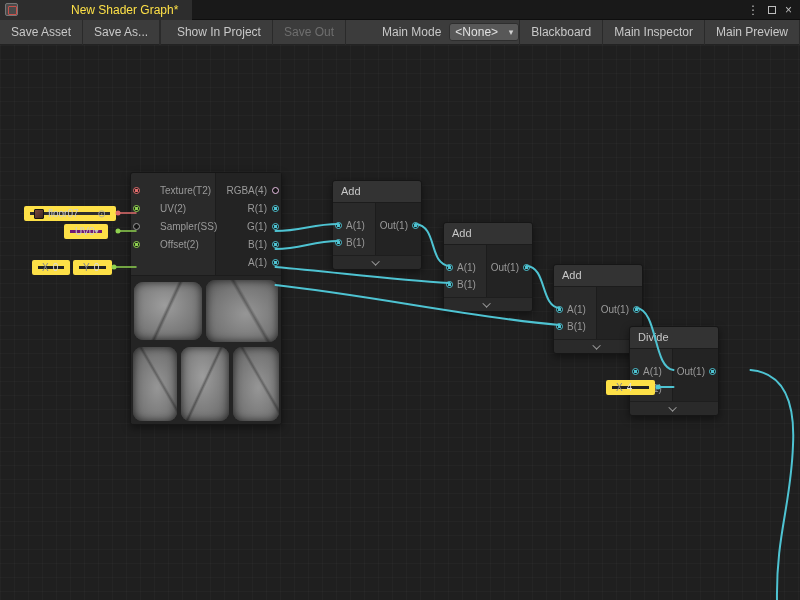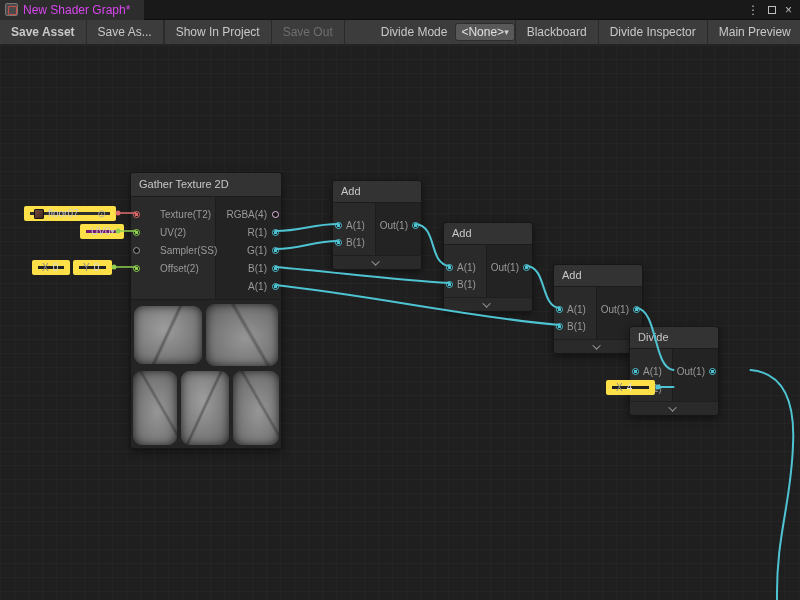--- a/index.html
+++ b/index.html
@@ -5,29 +5,29 @@
   * { margin:0; padding:0; box-sizing:border-box; }
   html,body { width:800px; height:600px; overflow:hidden; background:#111; }
   body { font-family:"Liberation Sans", sans-serif; }
   #app { position:relative; width:800px; height:600px; background:#191919; }
 
   
   #titlebar { position:absolute; left:0; top:0; width:800px; height:20px; background:#191919; display:flex; align-items:center; border-bottom:1px solid #0e0e0e; }
   #tab { height:20px; display:flex; align-items:center; gap:5px; background:#2d2d2d; padding:0 14px 0 5px; }
   .sg-icon { width:13px; height:13px; background:#4a4a4a; border:1px solid #777; border-radius:2px; position:relative; }
   .sg-icon::after { content:""; position:absolute; left:2px; top:2px; width:7px; height:7px; border:1px solid #c9504a; border-radius:1px; }
-  #tab .title { color:#d946ef; font-size:12px; white-space:nowrap; }
+  #tab .title { color:#fde047; font-size:12px; white-space:nowrap;margin-left:48px; }
   #win-controls { margin-left:auto; display:flex; align-items:center; gap:9px; padding-right:8px; color:#bdbdbd; }
   #win-controls .wc { font-size:12px; cursor:default; line-height:20px; }
   .max-box { width:8px; height:8px; border:1px solid #bdbdbd; display:inline-block; }
 
   
   #toolbar { position:absolute; left:0; top:20px; width:800px; height:25px; background:#3c3c3c; border-bottom:1px solid #232323; display:flex; align-items:center; font-size:12px; color:#c8c8c8; }
   .tbtn { height:25px; display:flex; align-items:center; padding:0 11px; border-right:1px solid #2a2a2a; white-space:nowrap; }
-  .tbtn.first { border-left:none;font-weight:bold; }
+  .tbtn.first { border-left:none; }
   .tbtn.disabled { color:#6e6e6e; }
   .tgap { width:8px; height:25px; border-left:1px solid #2a2a2a; }
   .cm-label { margin-left:28px; padding:0 8px; white-space:nowrap; }
   .dropdown { width:96px; height:18px; background:#585858; border:1px solid #2e2e2e; border-radius:3px; display:flex; align-items:center; justify-content:space-between; padding:0 5px; color:#e0e0e0; }
   .dropdown .arr { font-size:9px; color:#cfcfcf; }
   #tb-right { margin-left:auto; display:flex; height:25px; }
   #tb-right .tbtn { border-left:1px solid #2a2a2a; border-right:none; }
   #tb-right .tbtn:last-child { border-right:1px solid #2a2a2a; }
 
   
@@ -78,21 +78,21 @@
   #add1 { left:332px; top:180px; }
   #add2 { left:443px; top:222px; }
   #add3 { left:553px; top:264px; }
   #divide { left:629px; top:326px; }
 
   
   .widget { position:absolute; z-index:3; display:flex; align-items:center; font-size:10px; color:#cccccc; background:#2e2e2e; border:6px solid #fde047; border-radius:2px; height:15px; }
   #w-texture { left:24px; top:206px; width:92px; padding:0 4px; gap:4px; }
   #w-texture .thumb { width:10px; height:10px; border-radius:1px; background:linear-gradient(135deg,#7a4a3c,#3c2622); border:1px solid #141414; }
   #w-texture .picker { margin-left:auto; color:#a8a8a8; font-size:10px; }
-  #w-uv { left:80px; top:224px; width:44px; padding:0 5px; justify-content:space-between; background:#701a75; }
+  #w-uv { left:64px; top:224px; width:44px; padding:0 5px; justify-content:space-between; background:#701a75; }
   #w-uv .arr { font-size:8px; color:#bdbdbd; }
   .numfield { background:#222222; padding:0 4px; gap:4px; }
   .numfield .fl { color:#8a8a8a; }
   .numfield .fv { color:#dddddd; }
   #w-offx { left:32px; top:260px; width:38px; }
   #w-offy { left:73px; top:260px; width:39px; }
   #w-divb { left:606px; top:380px; width:49px; }
 </style>
 </head>
 <body>
@@ -110,36 +110,35 @@
       <span class="wc">×</span>
     </div>
   </div>
 
   <div id="toolbar">
     <div class="tbtn first">Save Asset</div>
     <div class="tbtn">Save As...</div>
     <div class="tgap"></div>
     <div class="tbtn">Show In Project</div>
     <div class="tbtn disabled">Save Out</div>
-    <div class="cm-label">Divide Mode</div>
+    <div class="cm-label">Main Mode</div>
     <div class="dropdown">
       <span>&lt;None&gt;</span>
       <span class="arr">▾</span>
     </div>
     <div id="tb-right">
       <div class="tbtn">Blackboard</div>
-      <div class="tbtn">Divide Inspector</div>
+      <div class="tbtn">Main Inspector</div>
       <div class="tbtn">Main Preview</div>
     </div>
   </div>
 
   <div id="graph"></div>
 
   <div class="node" id="gather">
-    <div class="ntitle">Gather Texture 2D</div>
     <div class="gbody">
       <div class="gout-col"></div>
 
       <div class="grow in" style="top:9px">
         <span class="p f c-red"></span>
         <span>Texture(T2)</span>
       </div>
       <div class="grow in" style="top:27px">
         <span class="p f c-green"></span>
         <span>UV(2)</span>

